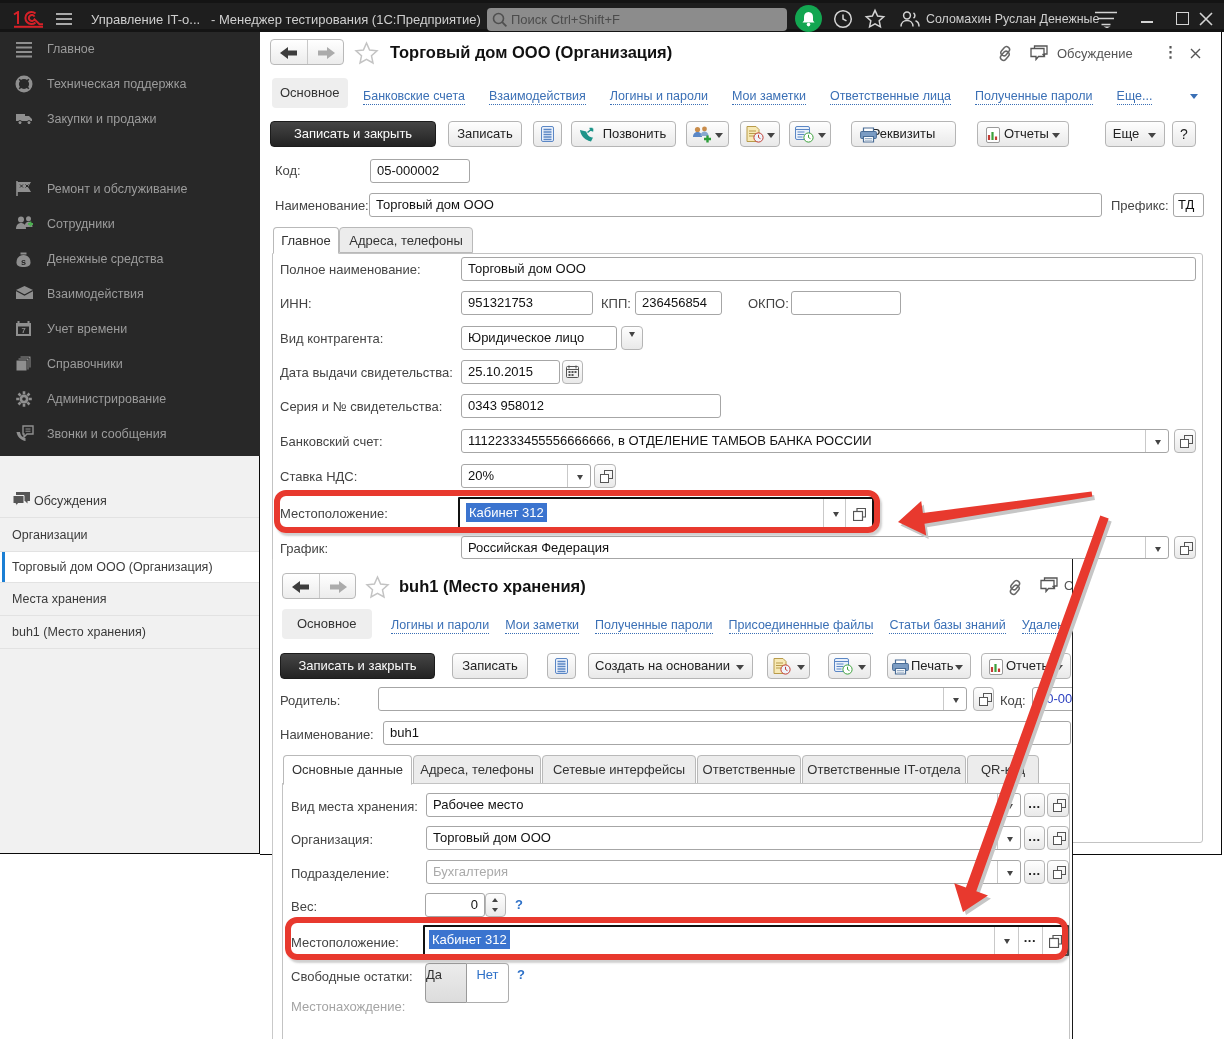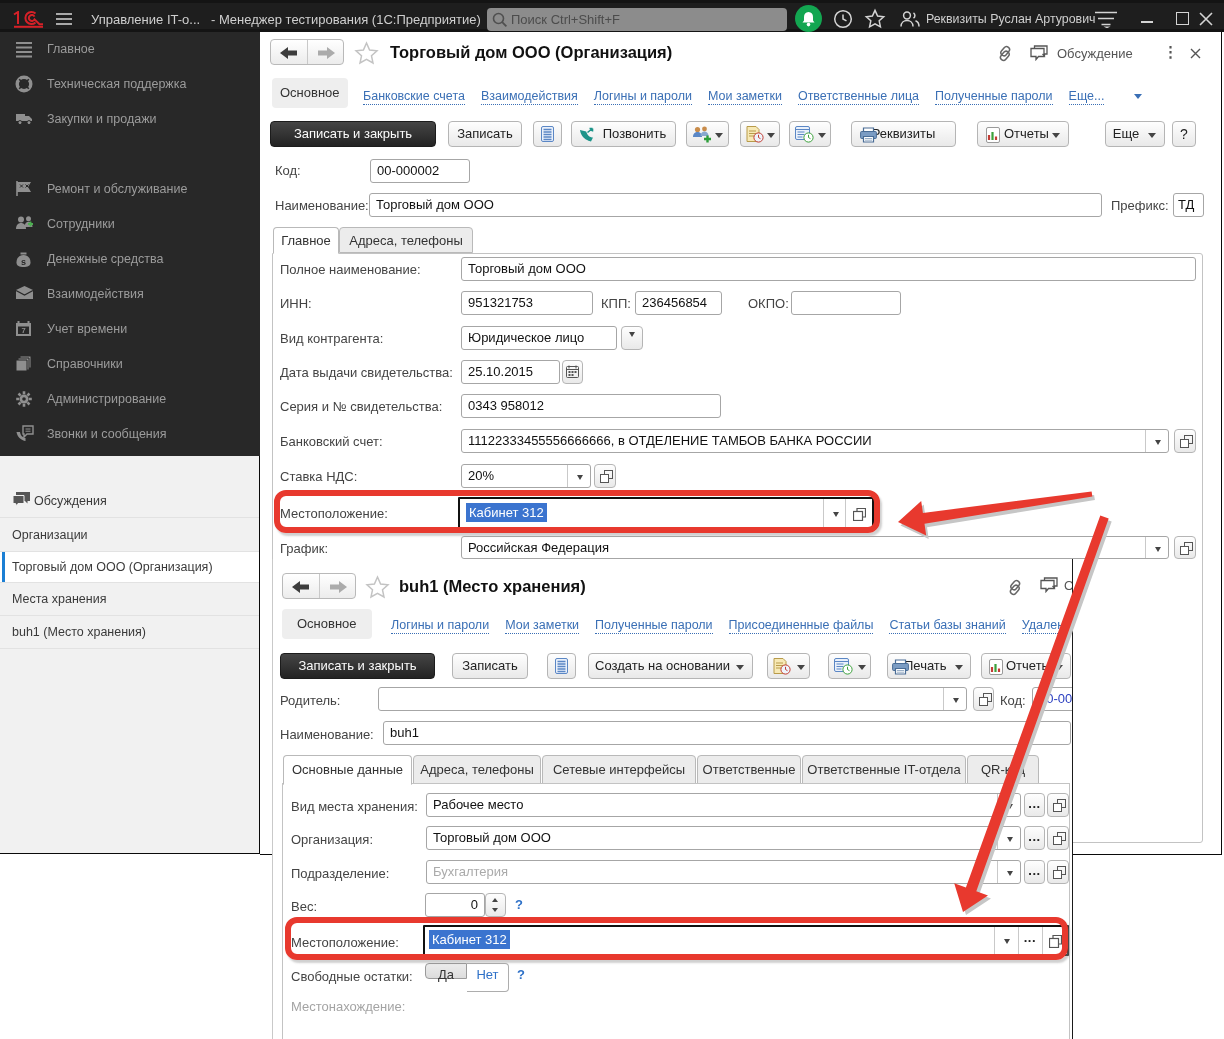--- a/index.html
+++ b/index.html
@@ -78,21 +78,21 @@
 
   <svg class="abs" style="left:864px;top:5px" width="22" height="22" viewBox="0 0 22 22">
     <path d="M11 2.4 L13.6 8 L19.7 8.7 L15.2 12.8 L16.4 18.8 L11 15.8 L5.6 18.8 L6.8 12.8 L2.3 8.7 L8.4 8 Z" fill="none" stroke="#d4d4d4" stroke-width="1.5"></path>
   </svg>
 
   <svg class="abs" style="left:899px;top:6px" width="22" height="20" viewBox="0 0 22 20">
     <circle cx="8" cy="6.5" r="3.4" fill="none" stroke="#d4d4d4" stroke-width="1.5"></circle>
     <path d="M2 17.5 C2 13.5 5 11.5 8 11.5 C11 11.5 14 13.5 14 17.5" fill="none" stroke="#d4d4d4" stroke-width="1.5"></path>
     <path d="M14.5 3.8 A3.3 3.3 0 0 1 14.5 9.2 M16.5 11.8 C18.8 12.6 20 14.7 20 17.5" fill="none" stroke="#d4d4d4" stroke-width="1.5"></path>
   </svg>
-  <div class="abs t" style="left:926px;top:9px;font-size:12.4px">Реквизиты Руслан Артурович</div>
+  <div class="abs t" style="left:926px;top:9px;font-size:12.4px">Соломахин Руслан Денежные</div>
 
   <svg class="abs" style="left:1095px;top:8px" width="24" height="17" viewBox="0 0 24 17">
     <g stroke="#d4d4d4" stroke-width="1.6" fill="none">
       <path d="M0 1.5 h22 M3 7.5 h16 M6.5 13.5 h9"></path>
     </g>
     <path d="M8.5 15.5 l3.5 1.8 3.5-1.8z" fill="#d4d4d4"></path>
   </svg>
 
   <div class="abs" style="left:1141px;top:18px;width:12px;height:2px;background:#d4d4d4"></div>
   <div class="abs" style="left:1176px;top:9px;width:13px;height:13px;border:1.5px solid #d4d4d4"></div>
@@ -245,21 +245,21 @@
         <path d="M1 3.5 H14 V11.5 H8.5 L6 14.5 V11.5 H1 Z"></path>
       </g>
     </svg>
   <div class="abs" style="left:797px;top:14px;color:#555;font-size:13px">Обсуждение</div>
   <div class="abs" style="left:903px;top:11px;color:#555;font-size:15px;font-weight:bold">⋮</div>
   <svg class="abs" style="left:930px;top:16px" width="11" height="11" viewBox="0 0 11 11">
       <path d="M1 1 L10 10 M10 1 L1 10" stroke="#555" stroke-width="1.4"></path>
     </svg>
 
   <div class="abs tabchip" style="left:12px;top:46px">Основное</div>
-  <div class="abs" style="left:103px;top:57px;display:flex;gap:16px;white-space:nowrap">
+  <div class="abs" style="left:103px;top:57px;display:flex;gap:24px;white-space:nowrap">
     <span class="navlink">Банковские счета</span>
       <span class="navlink">Взаимодействия</span>
       <span class="navlink">Логины и пароли</span>
       <span class="navlink">Мои заметки</span>
       <span class="navlink">Ответственные лица</span>
       <span class="navlink">Полученные пароли</span>
       <span class="navlink">Еще...</span>
       <span class="caret" style="border-top-color:#3a6fb5;margin-top:5px;margin-left:14px"></span>
   </div>
 
@@ -326,21 +326,21 @@
         <path d="M10 13 V9.5" stroke="#c23c34" stroke-width="2.2"></path>
       </svg>Отчеты
     <span class="caret abs" style="right:8px;top:11px"></span>
   </div>
   <div class="abs btn" style="left:845px;top:89px;width:60px;line-height:24px;padding-right:18px">Еще
     <span class="caret abs" style="right:8px;top:11px"></span>
   </div>
   <div class="abs btn" style="left:912px;top:89px;width:24px;line-height:24px;font-size:14px">?</div>
 
   <div class="abs lbl" style="left:15px;top:131px">Код:</div>
-  <div class="abs inp" style="left:110px;top:127px;width:100px">00-000002</div>
+  <div class="abs inp" style="left:110px;top:127px;width:100px">05-000002</div>
   <div class="abs lbl" style="left:15px;top:166px">Наименование:</div>
   <div class="abs inp" style="left:109px;top:161px;width:733px">Торговый дом ООО</div>
   <div class="abs lbl" style="left:851px;top:166px">Префикс:</div>
   <div class="abs inp" style="left:913px;top:161px;width:31px;padding:0 4px">ТД</div>
 
   <div class="abs" style="left:13px;top:195px;width:66px;height:27px;border:1px solid #b9b9b9;border-bottom:1px solid #fff;border-radius:4px 4px 0 0;background:#fff;z-index:2;text-align:center;line-height:25px;color:#333">Главное</div>
   <div class="abs" style="left:79px;top:195px;width:134px;height:26px;border:1px solid #b9b9b9;border-radius:4px 4px 0 0;background:#ececec;text-align:center;line-height:25px;color:#333">Адреса, телефоны</div>
 
   <div class="abs" style="left:12px;top:221px;width:931px;height:590px;border:1px solid #c3c3c3;border-radius:0 3px 3px 3px"></div>
 
@@ -469,21 +469,21 @@
         <rect x="0.5" y="0.5" width="14" height="13" rx="1.5" fill="#eaf1fb" stroke="#5b87c5"></rect>
         <path d="M0.5 3.5 h14" stroke="#5b87c5"></path>
         <g stroke="#5b87c5">
           <path d="M2.5 6h7M2.5 8.5h7M2.5 11h5"></path>
         </g>
         <circle cx="13.5" cy="11.5" r="4.6" fill="#fff" stroke="#3ba13b"></circle>
         <path d="M13.5 8.8 v2.7 l2 1.2" stroke="#3ba13b" fill="none"></path>
       </svg>
     <span class="caret abs" style="right:4px;top:11px"></span>
   </div>
-  <div class="abs btn" style="left:614px;top:94px;width:84px;line-height:24px;padding-left:16px;text-align:left">
+  <div class="abs btn" style="left:614px;top:94px;width:84px;line-height:24px;padding-left:23px;text-align:left">
     <svg class="abs" style="left:4px;top:5px" width="17" height="16" viewBox="0 0 17 16">
         <path d="M3.5 4.5 V1 h10 v3.5" fill="#fff" stroke="#4a6d96" stroke-width="1.2"></path>
         <rect x="0.6" y="4.5" width="15.8" height="7" rx="1" fill="#7b9cc3" stroke="#4a6d96"></rect>
         <path d="M3.5 9.5 h10 v5.5 h-10 z" fill="#fff" stroke="#4a6d96" stroke-width="1.2"></path>
         <path d="M5 11.5h7M5 13.2h7" stroke="#9ab0c8"></path>
       </svg>Печать
     <span class="caret abs" style="right:7px;top:11px"></span>
   </div>
   <div class="abs btn" style="left:708px;top:94px;width:90px;line-height:24px;padding-left:24px;text-align:left">
     <svg class="abs" style="left:7px;top:5px" width="14" height="16" viewBox="0 0 14 16">
@@ -552,22 +552,22 @@
     <span class="abs" style="right:48px;top:0;bottom:0;width:1px;background:#c9c9c9"></span>
     <span class="dots3 abs" style="right:31px;top:3px">...</span>
     <span class="abs" style="right:24px;top:0;bottom:0;width:1px;background:#c9c9c9"></span>
     <svg class="abs" style="right:5px;top:8px" width="13" height="13" viewBox="0 0 13 13">
         <path d="M4 3.5 V0.5 H12.5 V9 H9.5" fill="none" stroke="#555" stroke-width="1.2"></path>
         <rect x="0.5" y="3.5" width="9" height="9" fill="#fff" stroke="#555" stroke-width="1.2"></rect>
       </svg>
   </div>
 
   <div class="abs lbl" style="left:18px;top:410px">Свободные остатки:</div>
-  <div class="abs" style="left:152px;top:404px;width:42px;height:16px;border:1px solid #9a9a9a;border-radius:4px 0 0 4px;background:linear-gradient(#ececec,#dcdcdc);text-align:center;line-height:22px;color:#333">Да</div>
-  <div class="abs" style="left:194px;top:404px;width:42px;height:29px;border:1px solid #adadad;border-left:none;border-radius:0 4px 4px 0;background:#fff;text-align:center;line-height:22px;color:#2e71c8">Нет</div>
+  <div class="abs" style="left:152px;top:404px;width:42px;height:40px;border:1px solid #9a9a9a;border-radius:4px 0 0 4px;background:linear-gradient(#ececec,#dcdcdc);line-height:22px;color:#333">Да</div>
+  <div class="abs" style="left:194px;top:404px;width:42px;height:40px;border:1px solid #adadad;border-left:none;border-radius:0 4px 4px 0;background:#fff;text-align:center;line-height:22px;color:#2e71c8">Нет</div>
   <div class="abs" style="left:244px;top:408px;color:#2e71c8;font-weight:bold">?</div>
   <div class="abs lbl" style="left:18px;top:440px;color:#a4a4a4">Местонахождение:</div>
 </div>
 
 <div class="abs" style="left:274px;top:490px;width:606px;height:43px;border:6px solid #e8392e;border-radius:12px;box-shadow:2px 3px 2px rgba(150,150,150,.45);z-index:30"></div>
 <div class="abs" style="left:285px;top:917px;width:783px;height:43px;border:6px solid #e8392e;border-radius:12px;box-shadow:2px 3px 2px rgba(150,150,150,.45);z-index:30"></div>
 <svg id="overlay" class="abs" width="1224" height="1039" style="left:0;top:0;pointer-events:none;z-index:40">
 
   <g>
     <polygon points="1091.6,491.5 922.9,512.9 921.2,501.0 898,522 926.2,535.6 924.5,523.7 1092.4,496.5" fill="#c6c6c6" transform="translate(2.5,3.5)"></polygon>

